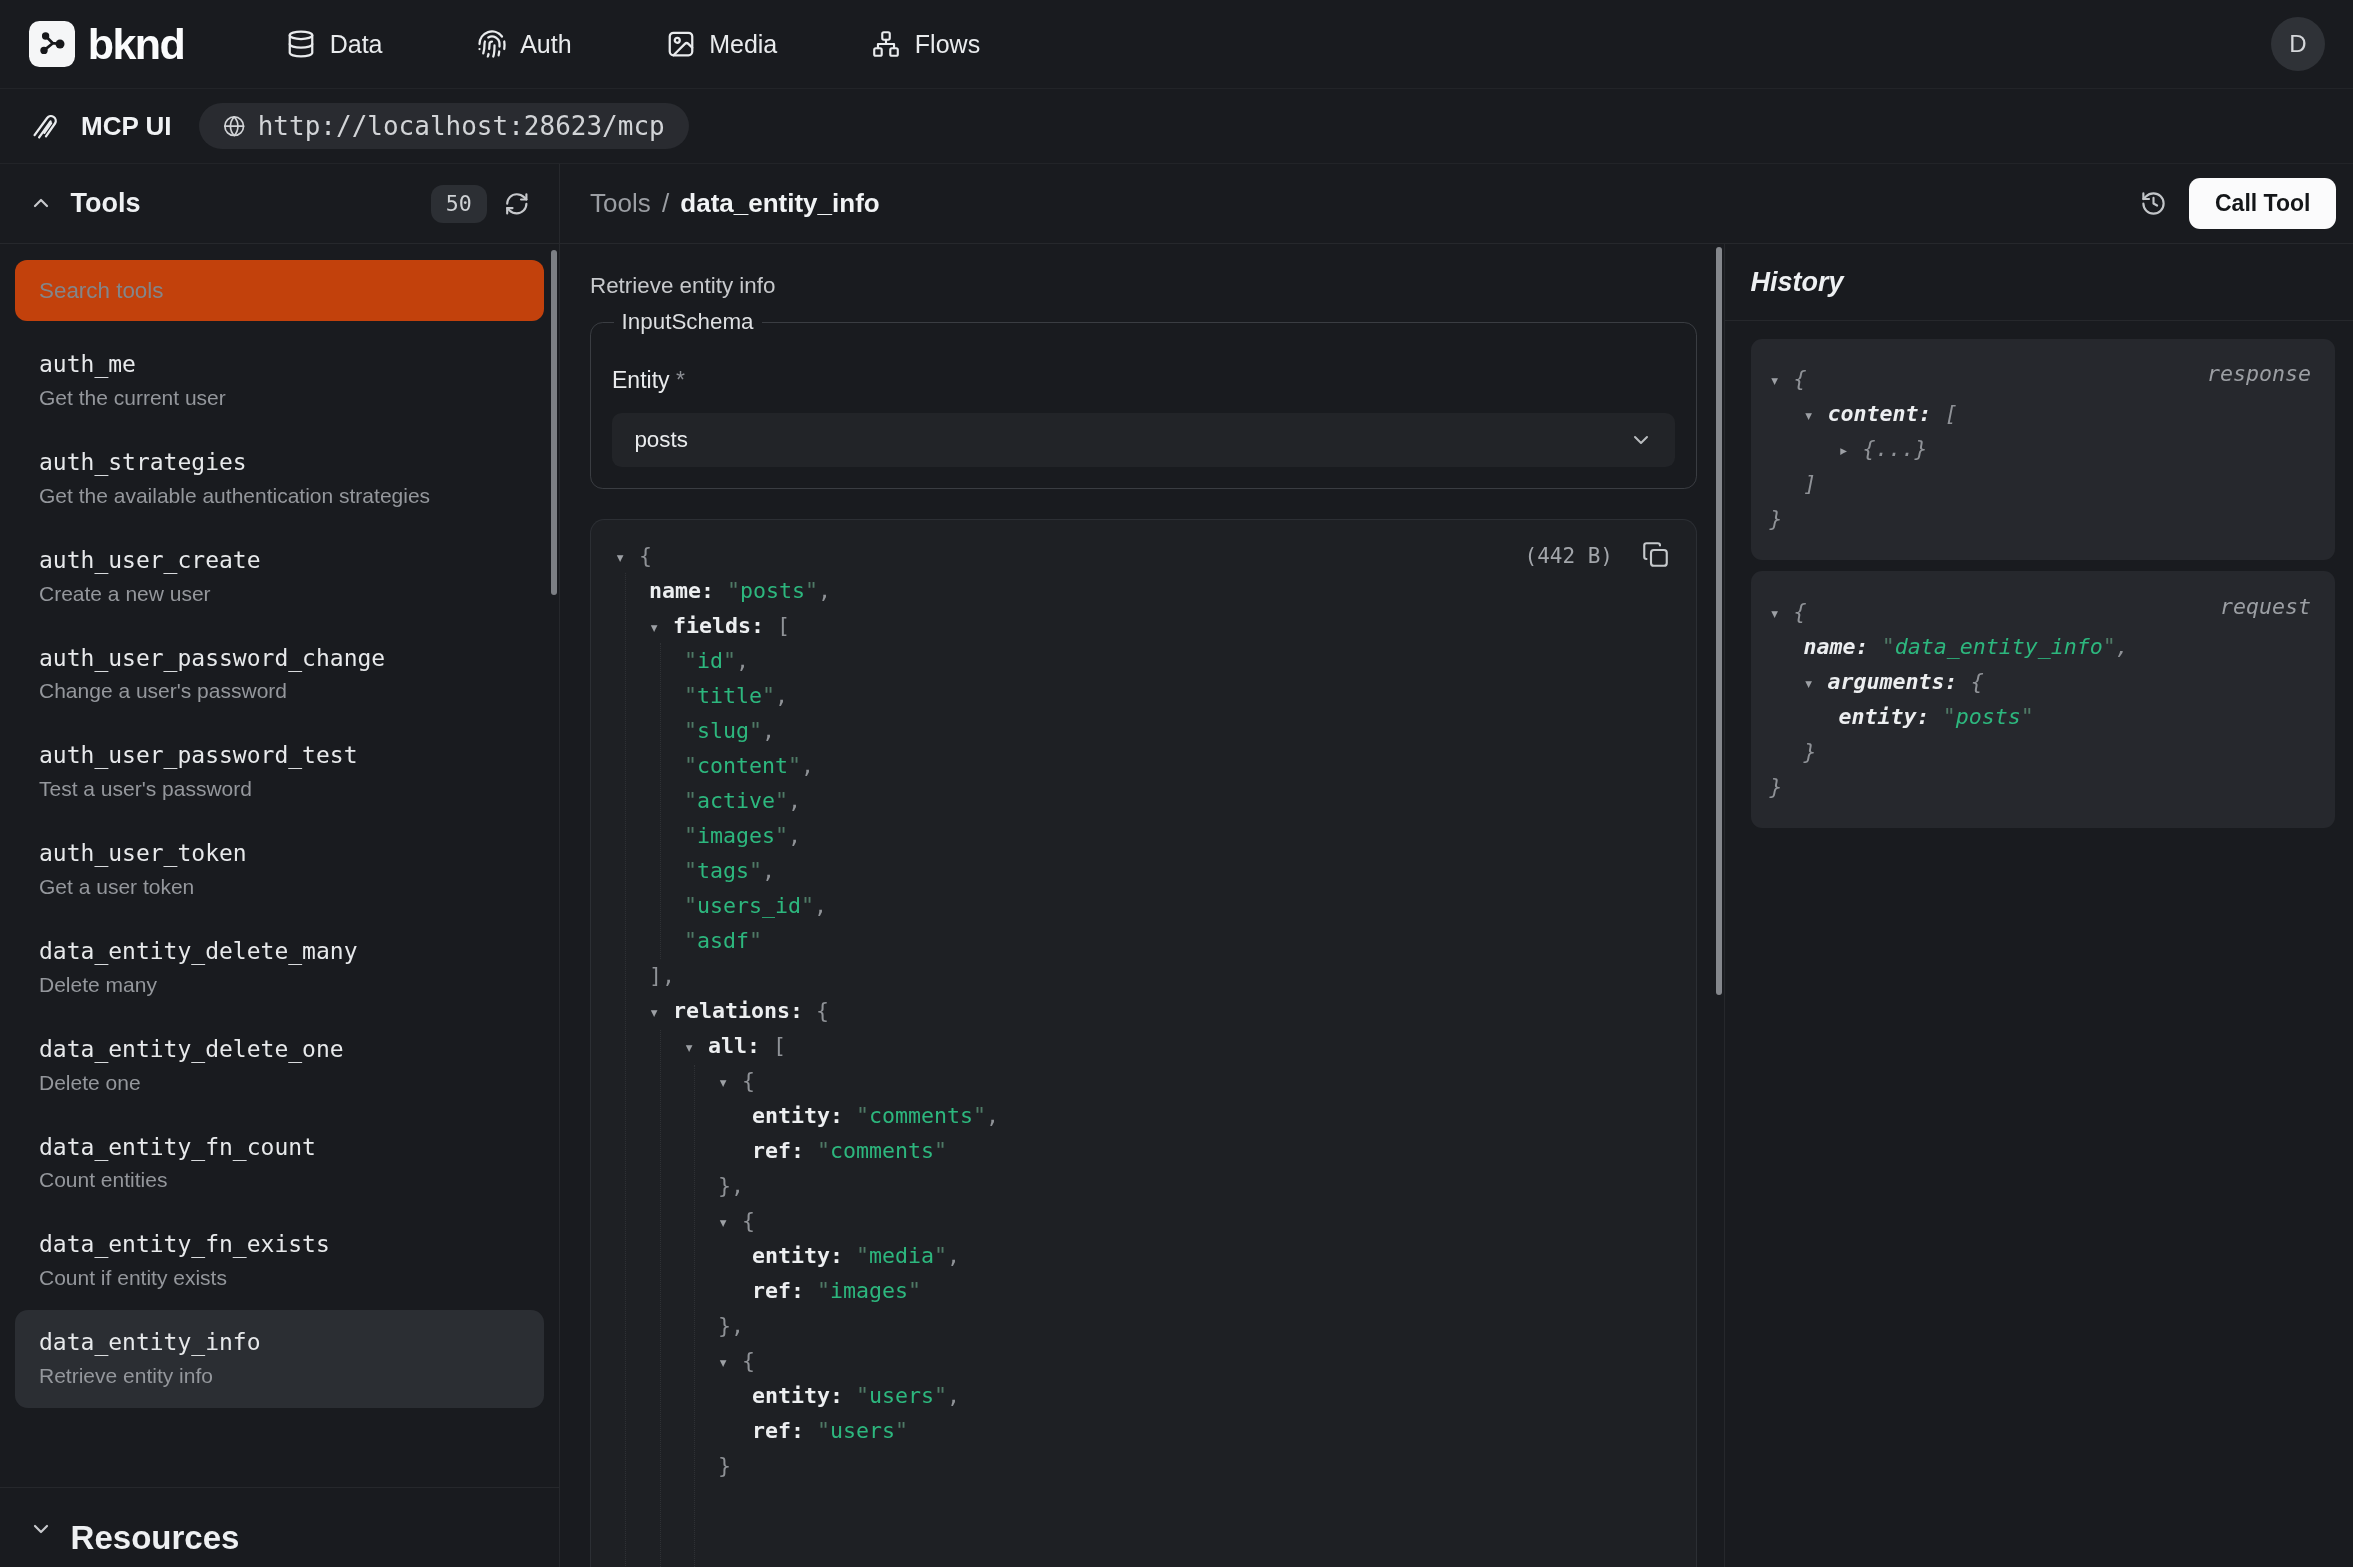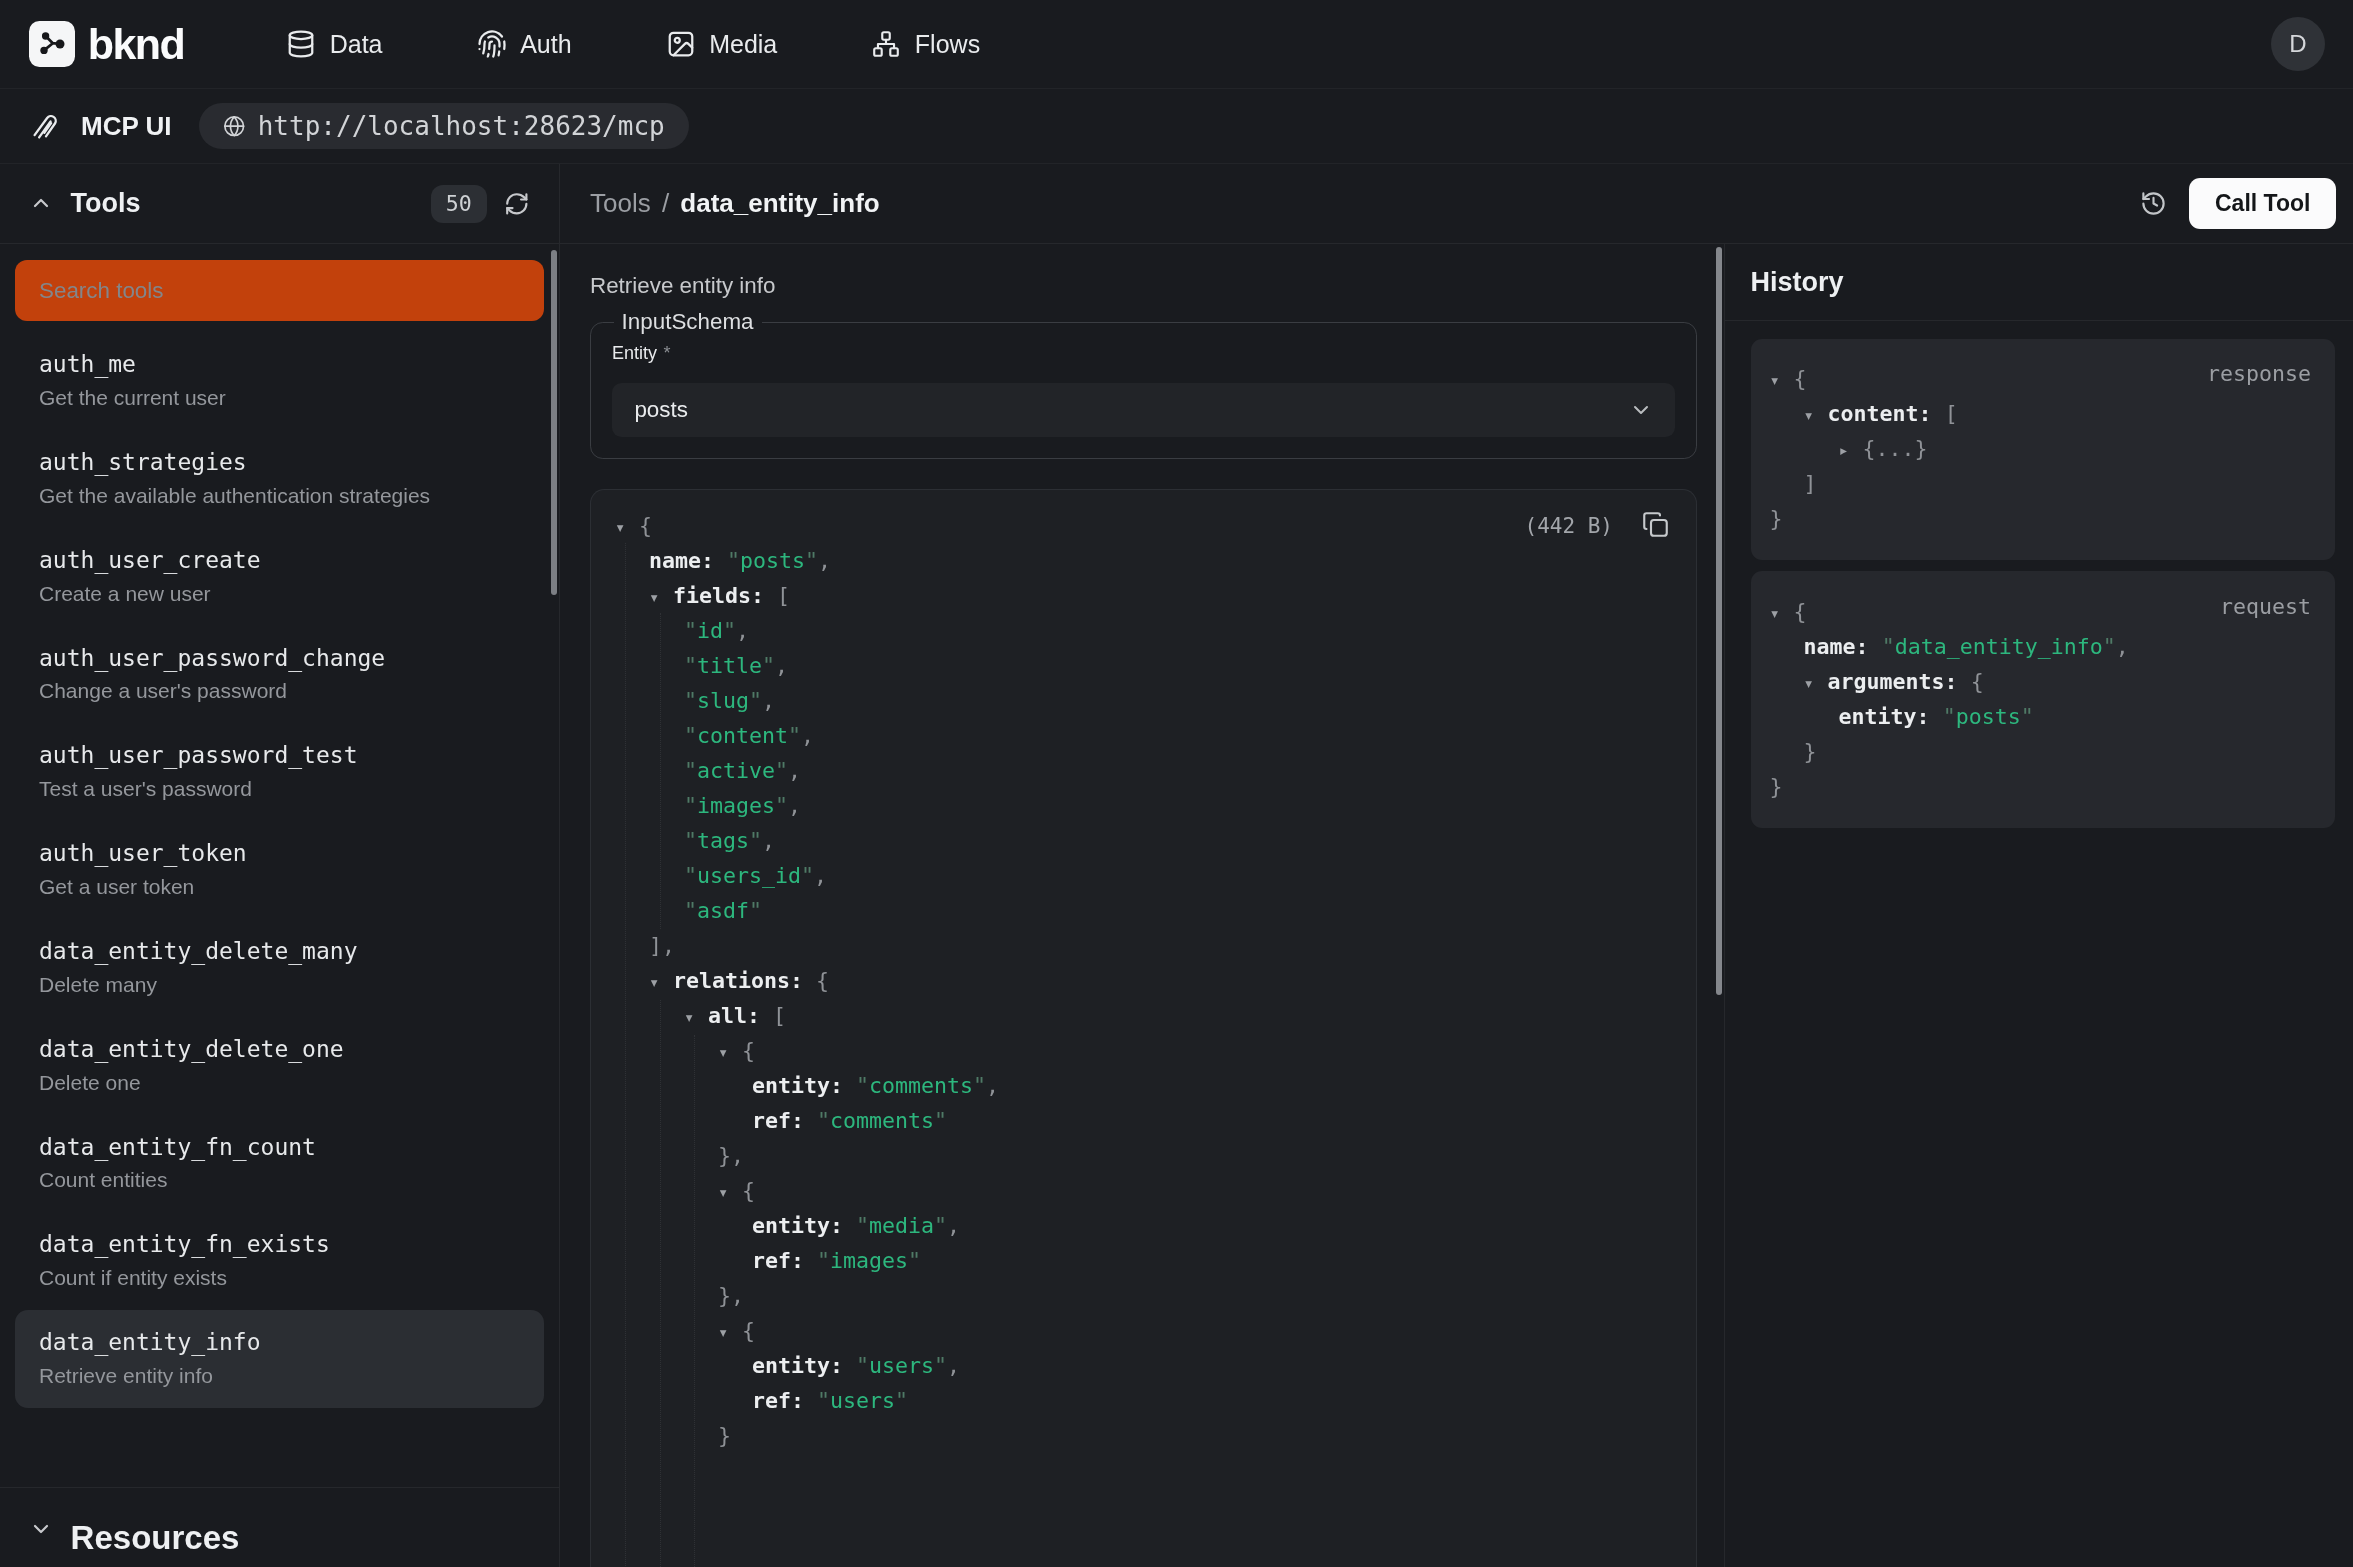--- a/index.html
+++ b/index.html
@@ -57,21 +57,21 @@
   .right-header .spacer { flex:1; }
   .icon-btn { background:none; border:0; cursor:pointer; padding:4.8px; margin-right:17.6px; }
   .call-btn { height:51px; padding:0 26px; border:0; border-radius:11.2px; background:#fbfbfc; color:#141619; font-size:23px; font-weight:600; font-family:"Liberation Sans", sans-serif; cursor:pointer; }
   .right-body { flex:1; display:flex; min-height:0; }
 
   
   .main { flex:1; min-width:0; position:relative; padding:29px 27px 0 30px; }
   .hint { font-size:22.4px; color:#c7c9cc; }
   fieldset.schema { margin-top:10.4px; border:0.8px solid #3a3d42; border-radius:12.8px; padding:8px 21px 21px; }
   fieldset.schema legend { font-size:22.4px; color:#dddfe1; padding:0 8px; margin-left:1.6px; }
-  .field-label { margin:0 0 19px; font-size:18px; color:#e9ebed; }
+  .field-label { margin:24px 0 19px; font-size:23px; color:#e9ebed; }
   .field-label .req { color:#8b8e93; margin-left:6.4px; }
   .select { height:54px; background:#222428; border-radius:9.6px; display:flex; align-items:center; padding:0 22.4px; cursor:pointer; }
   .select .val { font-size:22.4px; color:#e9ebed; }
   .select svg { margin-left:auto; }
   .tabs-panel { margin-top:30px; background:#1e2024; border:0.8px solid #2c2f34; border-radius:14.4px 14.4px 0 0; border-bottom:0; height:1119px; overflow:hidden; }
   .tab-row { height:62px; display:flex; align-items:center; gap:42px; padding:0 24px; border-bottom:0.8px solid #2c2f34; }
   .tab { position:relative; height:62px; display:flex; align-items:center; font-family:"DejaVu Sans Mono", monospace; font-size:22.4px; color:#888b90; cursor:pointer; }
   .tab.active { color:#f1f3f4; }
   .tab.active::after { content:""; position:absolute; left:0; right:0; bottom:-0.8px; height:2.4px; background:#fafafa; }
   .json-view { position:relative; padding:17.6px 22.4px 0 24px; }
@@ -82,21 +82,21 @@
   
   .json-row { height:35px; line-height:35px; font-family:"DejaVu Sans Mono", monospace; font-size:21.6px; white-space:pre; }
   .tri { display:inline-block; width:24px; font-size:17px; color:#9da0a5; cursor:pointer; }
   .jk { color:#eceef0; font-weight:bold; }
   .jp { color:#8f9297; }
   .js { color:#2db77e; }
   .jq { color:#4f7a66; }
   .guide { position:absolute; border-left:1.6px dotted rgba(255,255,255,0.08); width:0; }
 
   
-  .history { width:630px; flex:none; border-left:0.8px solid #26282c; display:flex; flex-direction:column; }
+  .history { width:630px; flex:none; border-left:0.8px solid #26282c; display:flex; flex-direction:column;font-style:italic; }
   .hist-header { height:77px; flex:none; display:flex; align-items:center; padding:0 25.6px; border-bottom:0.8px solid #26282c; }
   .hist-header .title { font-size:27px; font-weight:bold; }
   .hist-body { padding:17.6px 19px 0 25.6px; }
   .hist-card { position:relative; background:#26282d; border-radius:11.2px; padding:22.4px 22.4px 24px 19px; margin-bottom:11.2px; }
   .hist-label { position:absolute; top:22.4px; right:24px; font-family:"DejaVu Sans Mono", monospace; font-size:21.6px; color:#9b9ea3; }
 </style>
 </head>
 <body>
 
 <header class="topbar">

